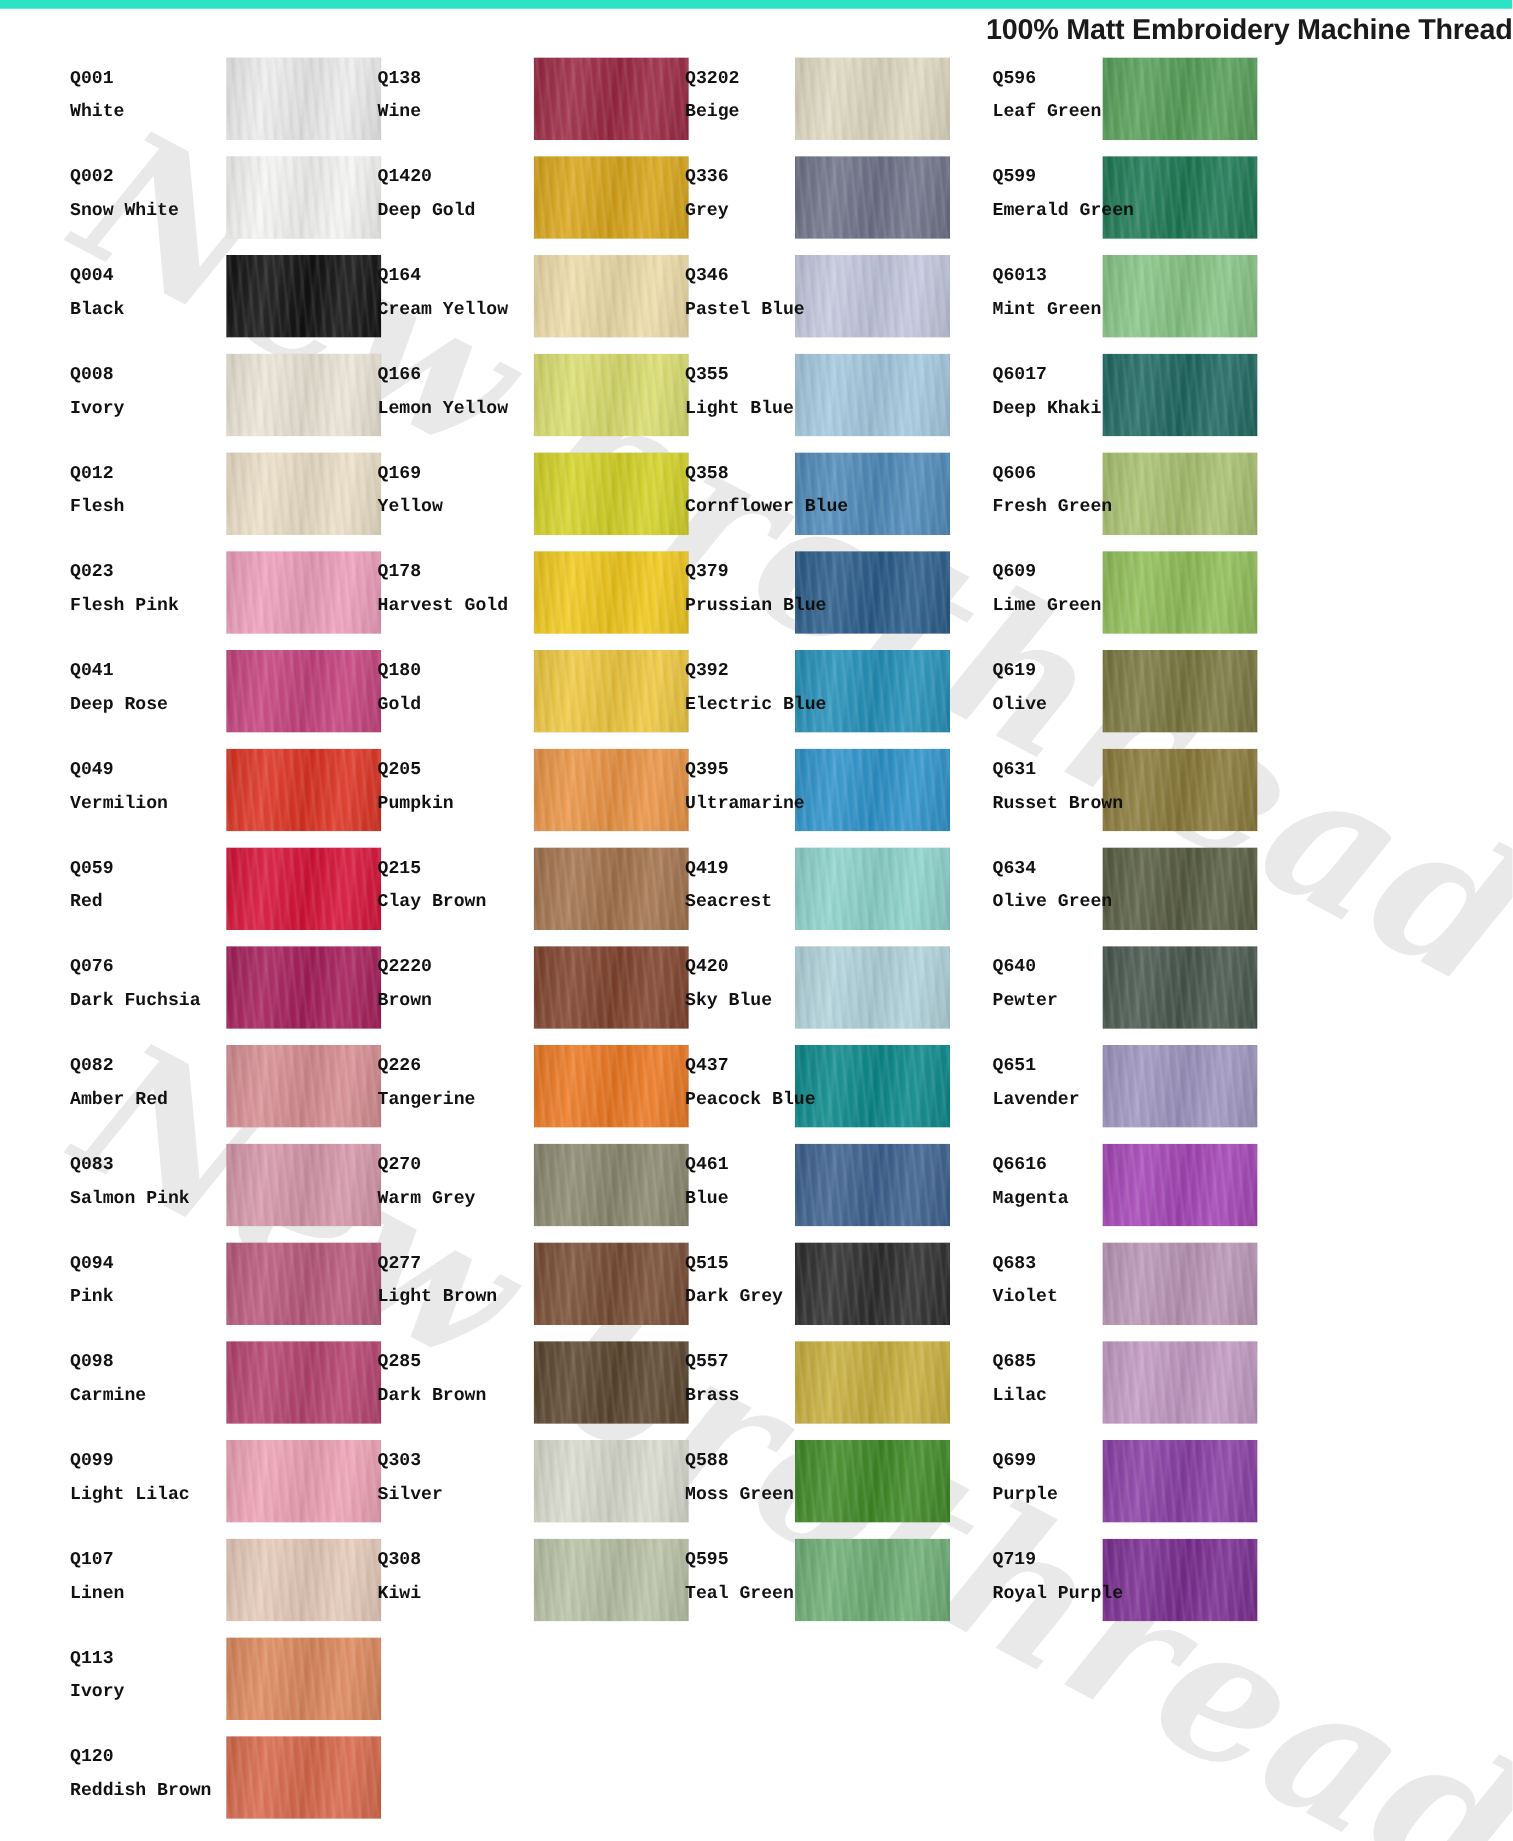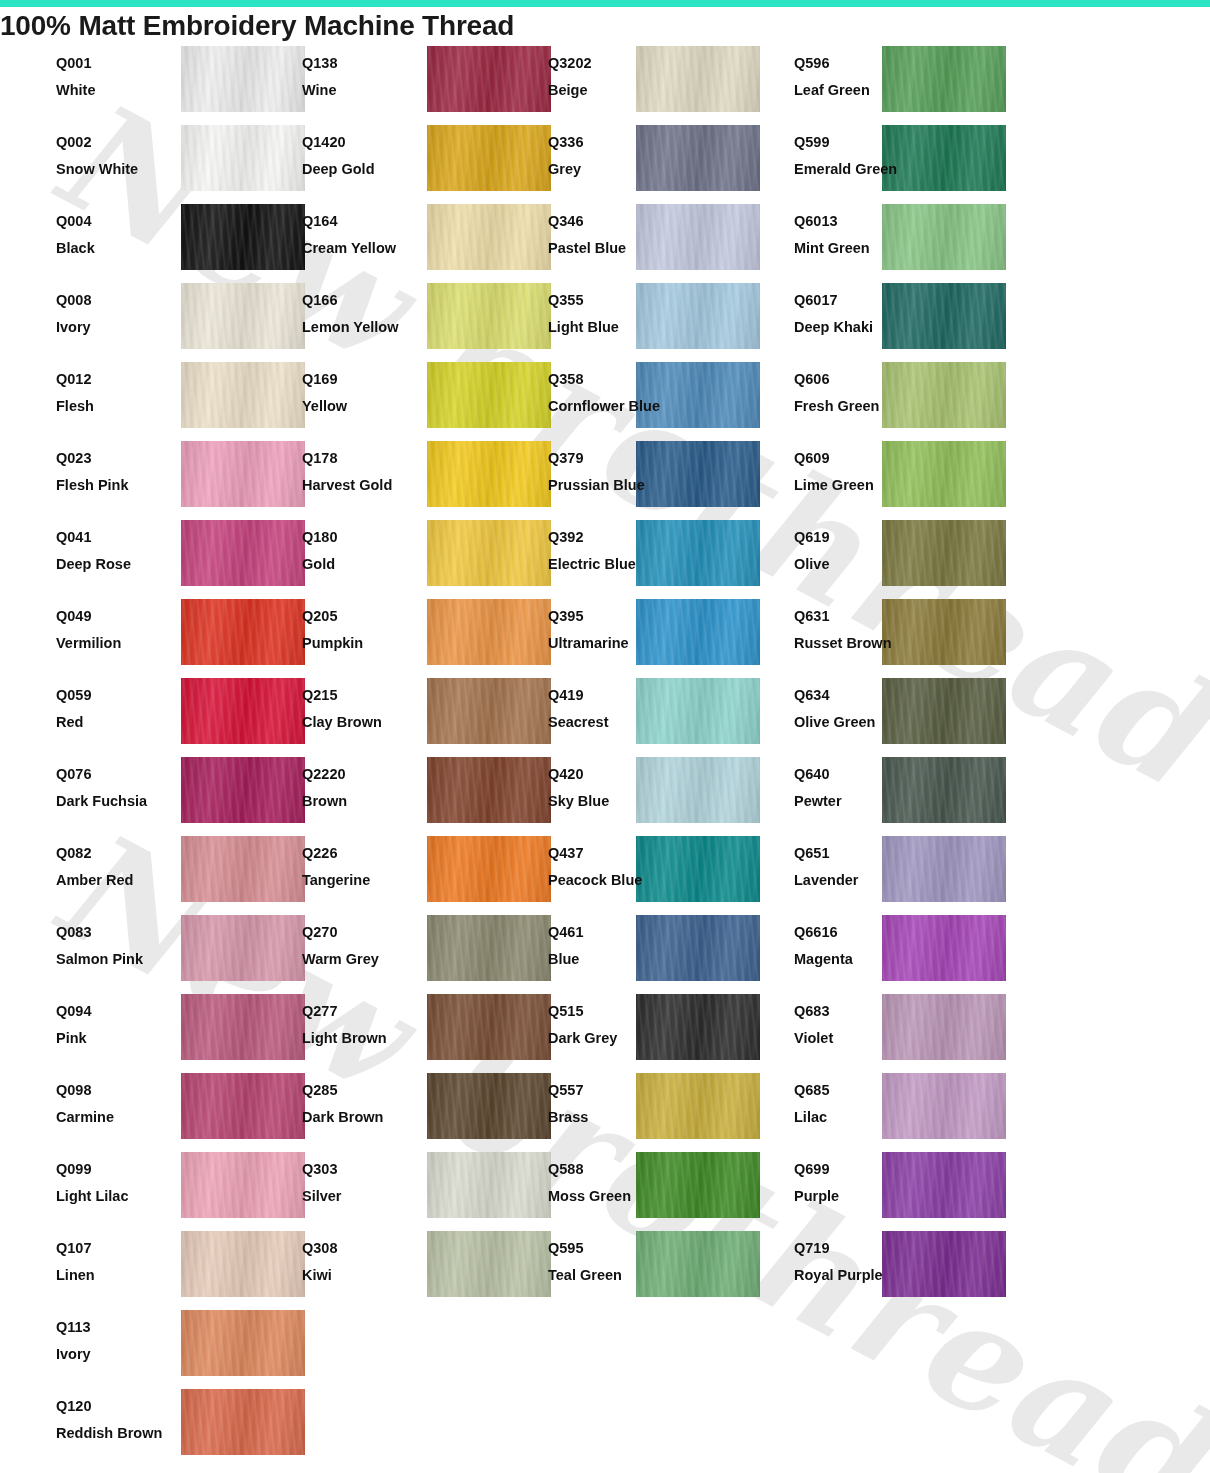--- a/index.html
+++ b/index.html
@@ -40,35 +40,36 @@
     white-space: nowrap;
     letter-spacing: 2px;
   }
   .wm-a { left: 120px;  top: 70px;  font-size: 150px; transform: rotate(28deg); transform-origin: left top; }
   .wm-b { left: 120px;  top: 800px; font-size: 150px; transform: rotate(28deg); transform-origin: left top; }
 
   #page-title {
     position: absolute;
     top: 10px; left: 0;
     width: 1210px;
-    text-align: left;
-    font-size: 28px;
+    text-align: right;
+    font-size: 23px;
     font-weight: 700;
     color: #1a1a1a;
     letter-spacing: -0.2px;
     z-index: 6;
   }
 
   #chart-grid {
     position: absolute;
     top: 43px; left: 0;
     width: 984px;
     height: 1430px;
     display: flex;
     z-index: 4;
+    font-family: Liberation Mono, monospace;
   }
 
   .color-column {
     width: 302px;
     display: flex;
     flex-direction: column;
     position: relative;
   }
 
   .color-entry {

